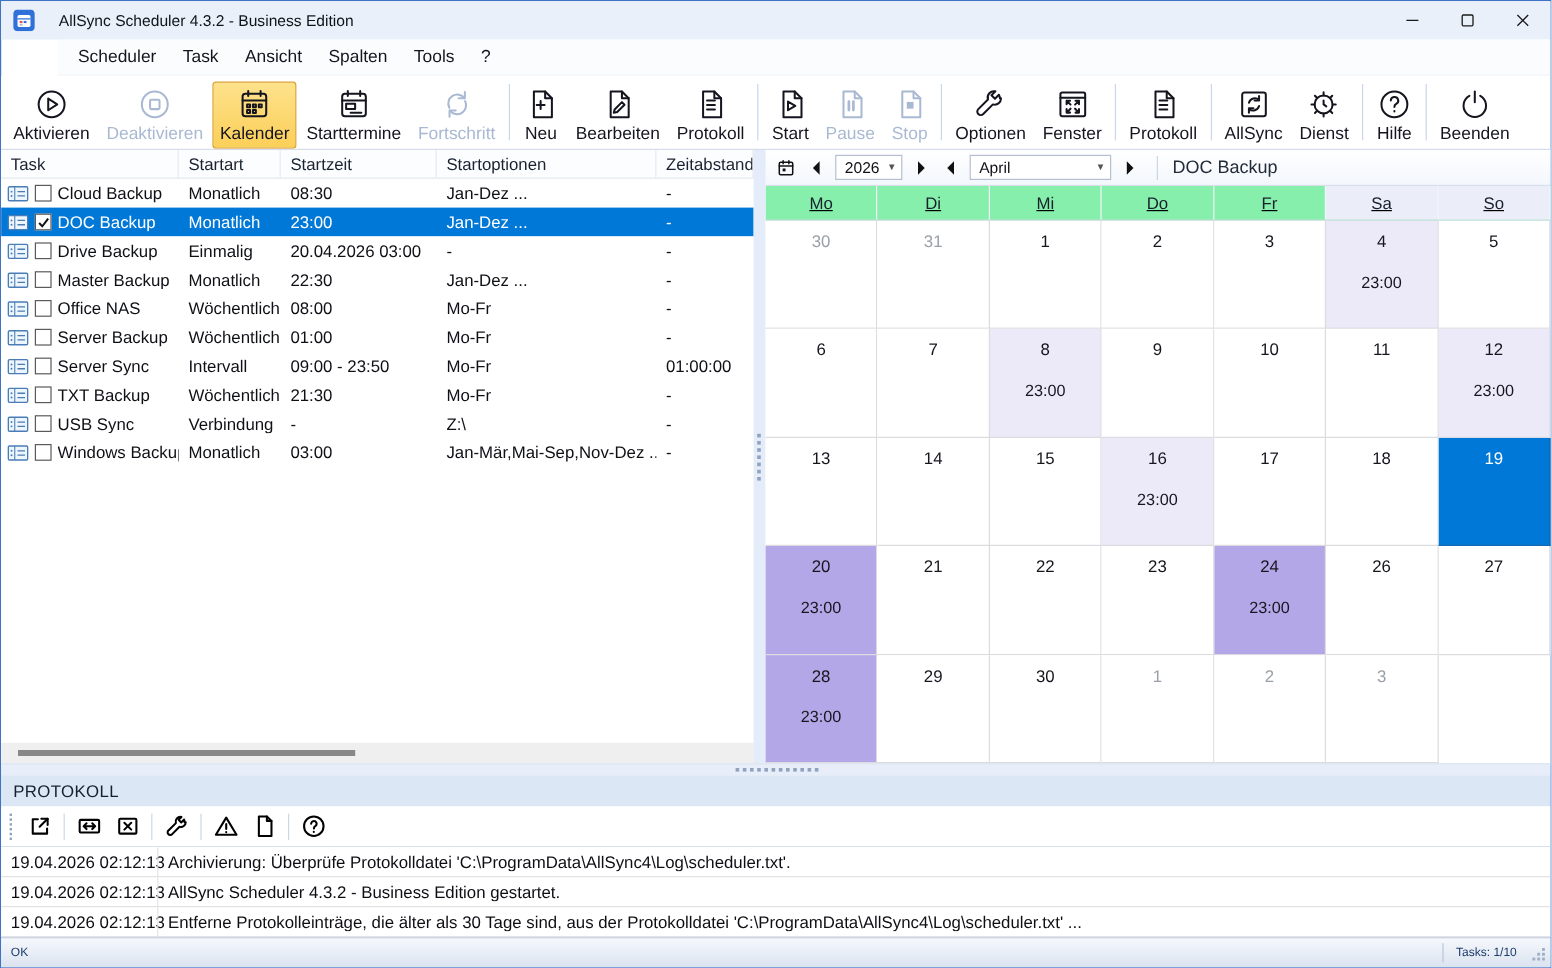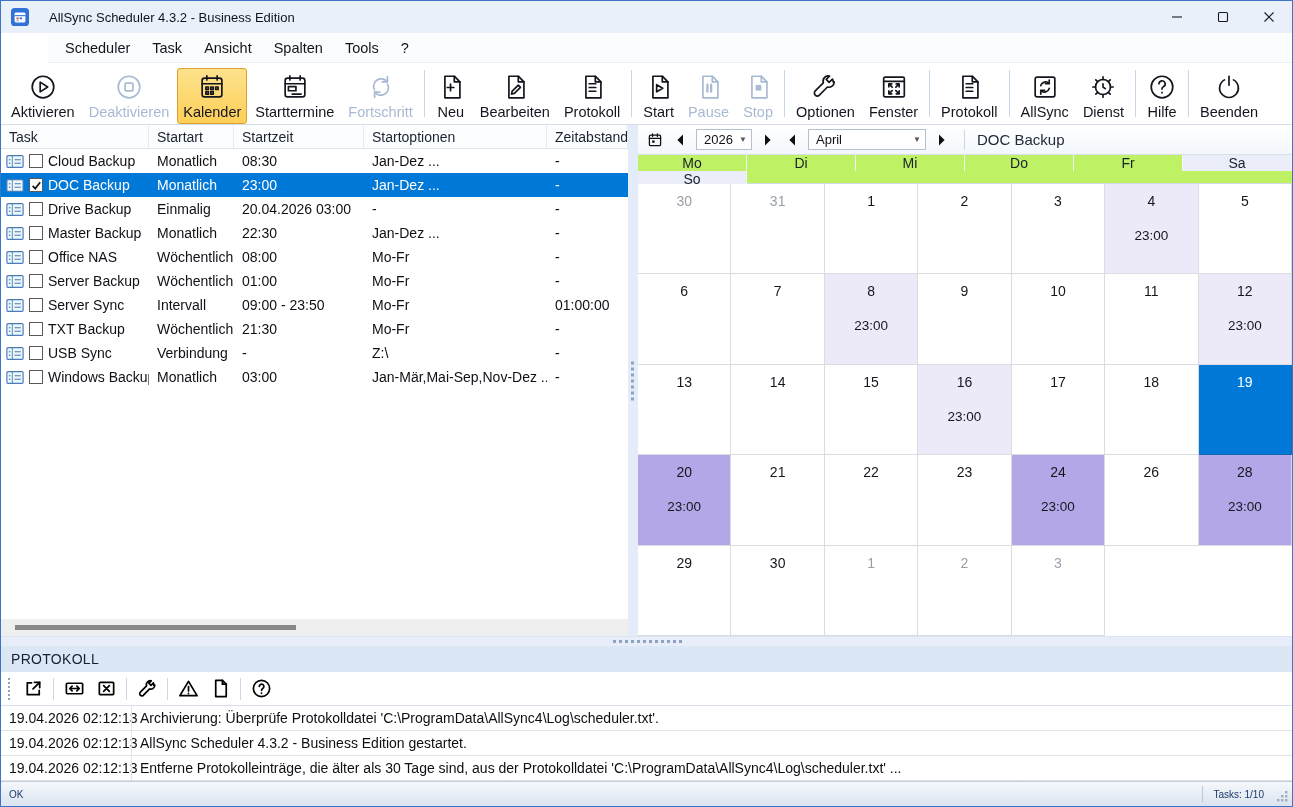--- a/index.html
+++ b/index.html
@@ -59,21 +59,21 @@
   .calendar-panel{flex:1;display:flex;flex-direction:column;background:#fff;min-width:0;}
   .cal-nav{height:30px;flex:0 0 30px;display:flex;align-items:center;gap:4px;padding:0 6px;border-bottom:1px solid #d7dfec;background:linear-gradient(#ffffff,#f3f7fc);}
   .nav-btn{width:22px;height:22px;display:flex;align-items:center;justify-content:center;}
   .nav-btn svg{width:16px;height:16px;display:block;}
   .select{height:21px;background:#fff;border:1px solid #b4bfd2;display:flex;align-items:center;justify-content:space-between;padding:0 4px 0 7px;font-size:13px;color:#101018;}
   .select.year{width:56px;}
   .select.month{width:118px;}
   .caret{font-size:8px;color:#555;margin-left:6px;}
   .nav-sep{width:1px;height:20px;background:#c9d6e8;margin:0 8px;}
   .cal-title{font-size:15px;color:#232c3a;white-space:nowrap;}
-  .cal-weekdays{display:grid;grid-template-columns:repeat(6,1fr);height:29px;flex:0 0 29px;background:#bef264;border-bottom:1px solid #d4d9e4;}
+  .cal-weekdays{display:grid;grid-template-columns:repeat(7,1fr);height:29px;flex:0 0 29px;background:#86efac;border-bottom:1px solid #d4d9e4;text-decoration:underline;}
   .wd{display:flex;align-items:center;justify-content:center;font-size:14px;color:#18202c;border-right:1px solid #f4f6fb;}
   .wd.weekend{background:#ebedf9;}
   .cal-grid{flex:1;display:grid;grid-template-columns:repeat(7,1fr);grid-template-rows:repeat(5,1fr);}
   .cell{border-right:1px solid #dcdce0;border-bottom:1px solid #dcdce0;position:relative;text-align:center;font-size:14px;color:#16161e;padding-top:9px;background:#fff;}
   .cell .time{position:absolute;top:44px;left:0;right:0;font-size:13.5px;}
   .cell.out{color:#9aa0a8;}
   .cell.past{background:var(--sched-light);}
   .cell.future{background:var(--sched-strong);}
   .cell.selected{background:var(--accent);color:#fff;border-color:#1668b0;}
 
@@ -628,20 +628,21 @@
           <div class="cell past"><span class="day">16</span><span class="time">23:00</span></div>
           <div class="cell"><span class="day">17</span></div>
           <div class="cell"><span class="day">18</span></div>
           <div class="cell selected"><span class="day">19</span></div>
           <div class="cell future"><span class="day">20</span><span class="time">23:00</span></div>
           <div class="cell"><span class="day">21</span></div>
           <div class="cell"><span class="day">22</span></div>
           <div class="cell"><span class="day">23</span></div>
           <div class="cell future"><span class="day">24</span><span class="time">23:00</span></div>
           <div class="cell"><span class="day">26</span></div>
+          <div class="cell"><span class="day">27</span></div>
           <div class="cell future"><span class="day">28</span><span class="time">23:00</span></div>
           <div class="cell"><span class="day">29</span></div>
           <div class="cell"><span class="day">30</span></div>
           <div class="cell out"><span class="day">1</span></div>
           <div class="cell out"><span class="day">2</span></div>
           <div class="cell out"><span class="day">3</span></div>
         </div>
     </div>
   </div>
 

